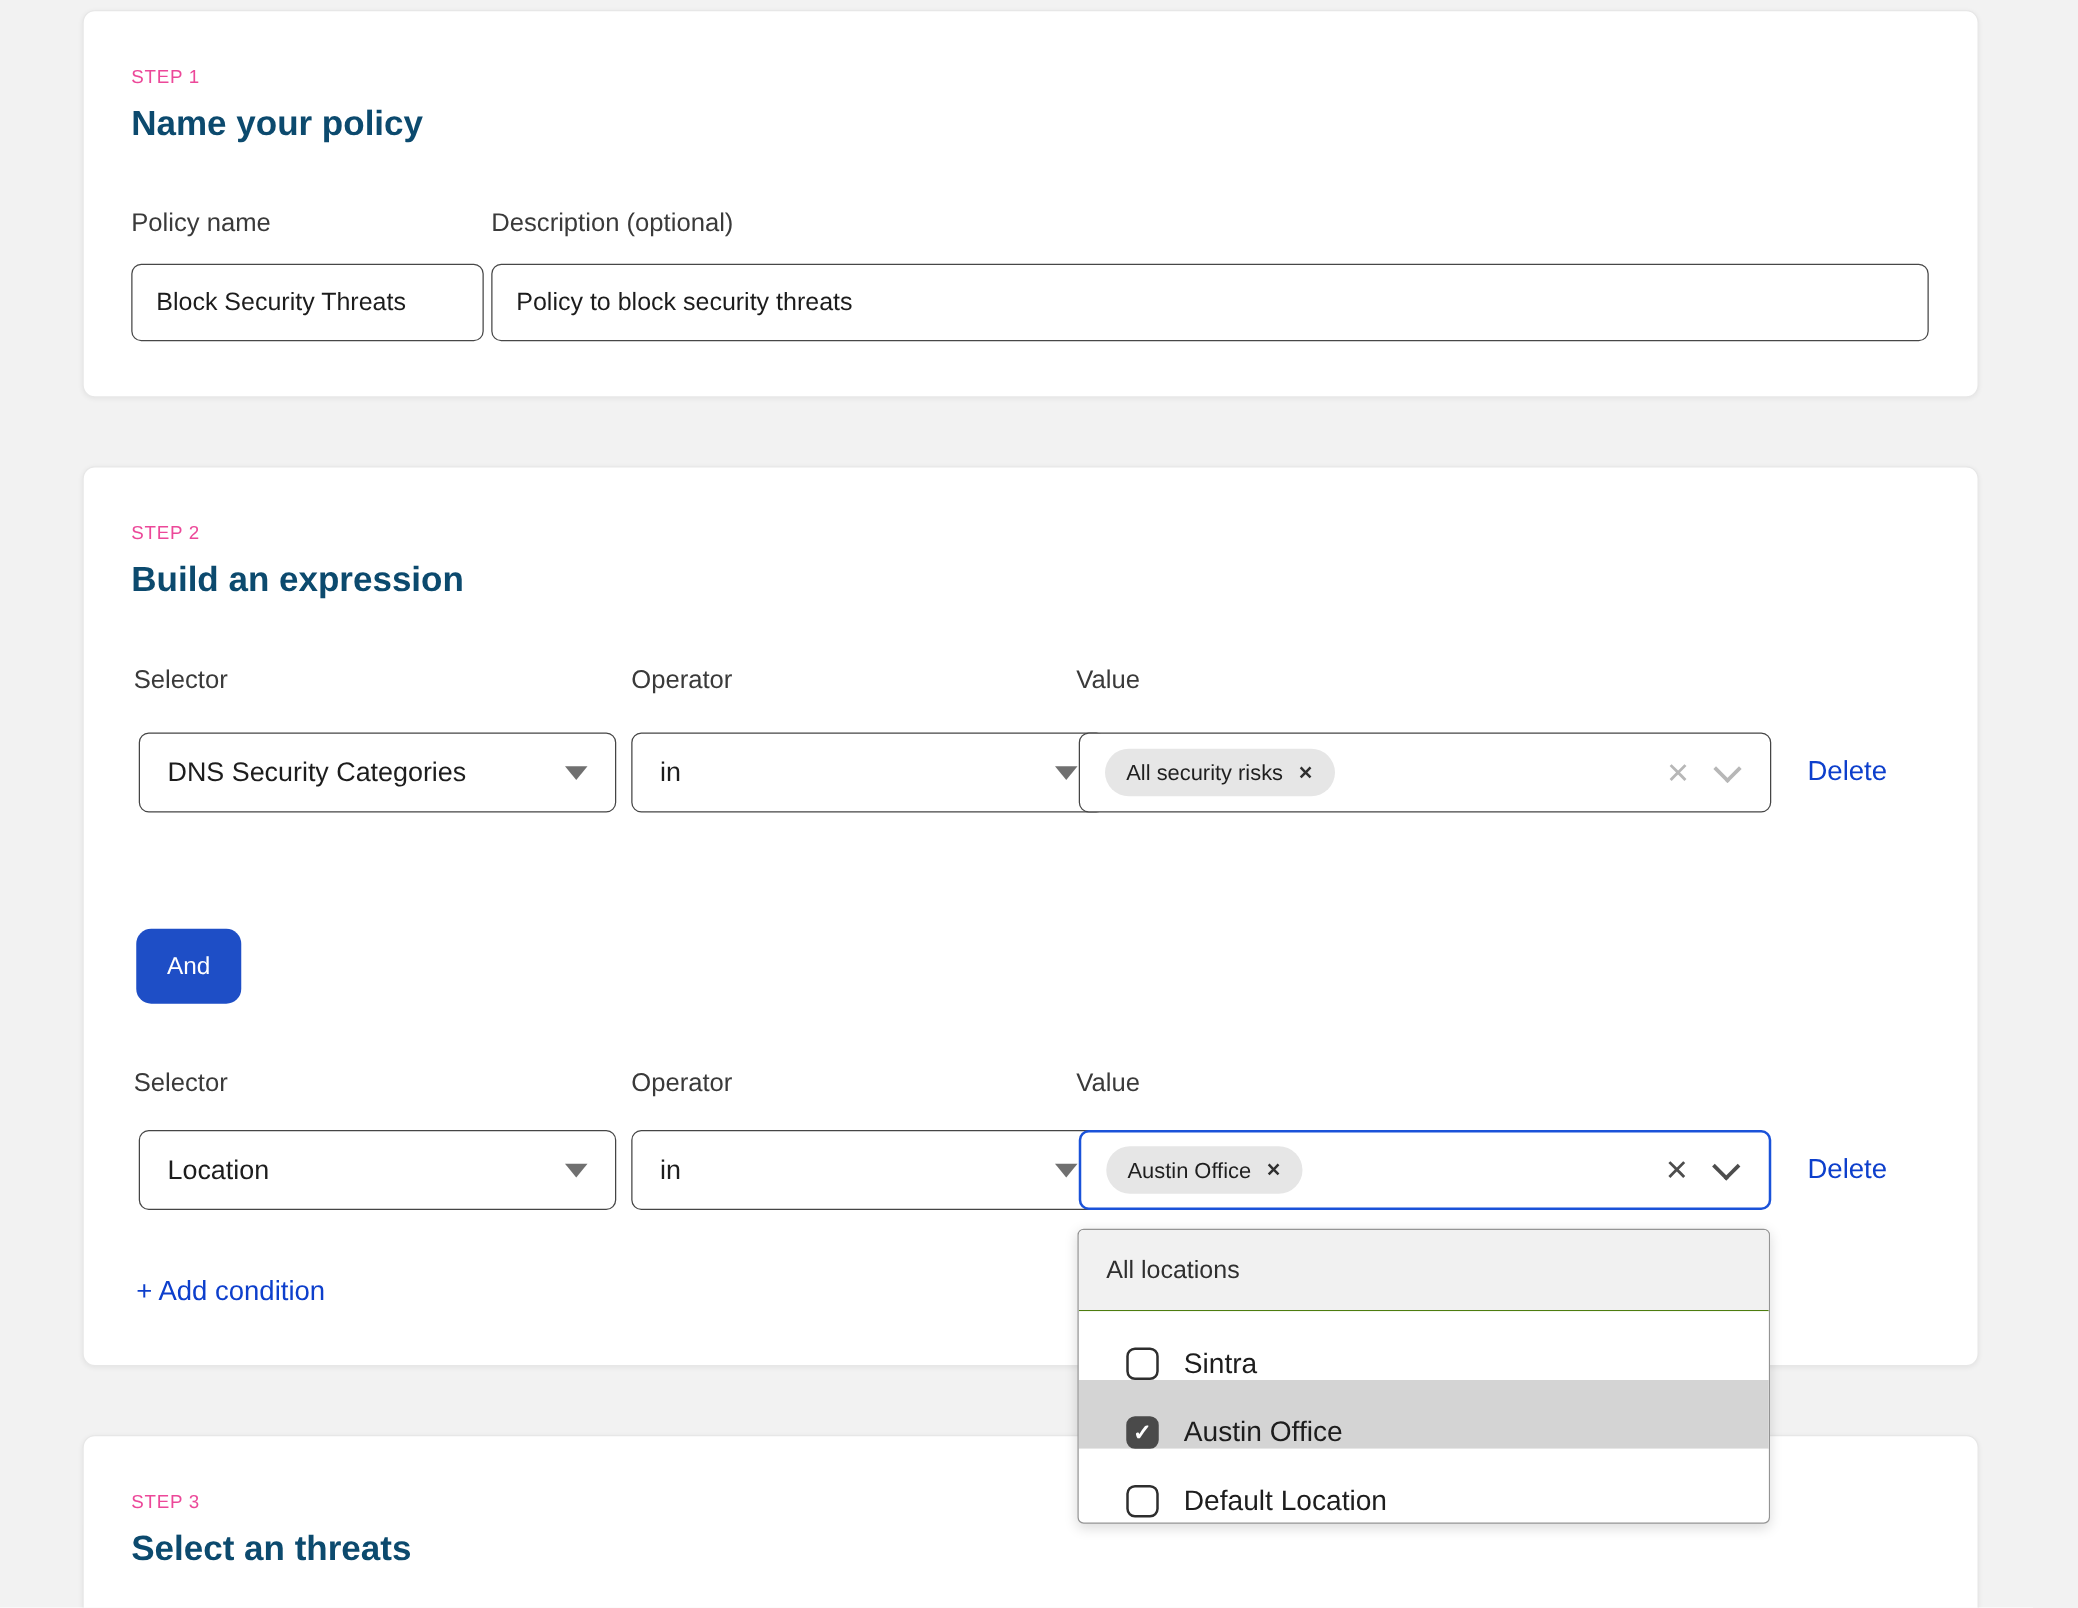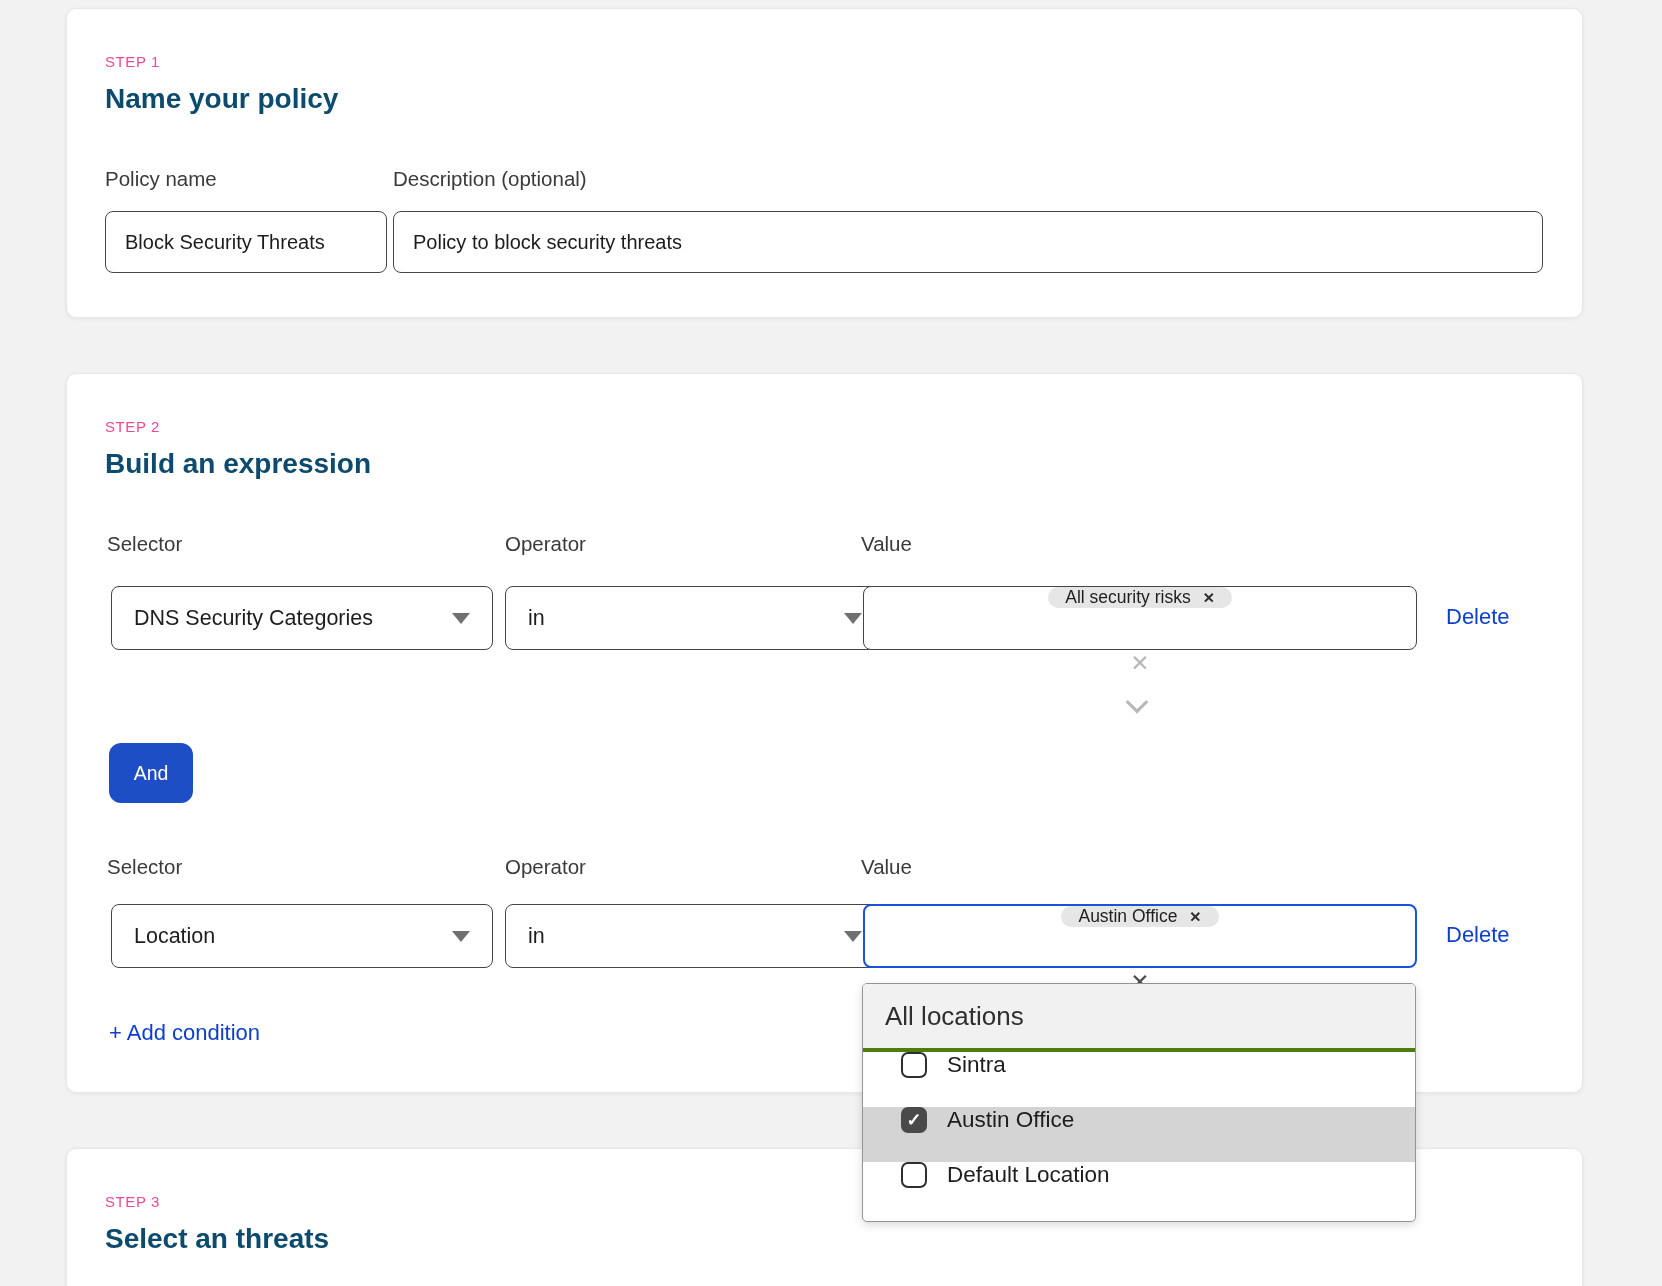--- a/index.html
+++ b/index.html
@@ -58,21 +58,21 @@
   .op-box{left:438px;width:380px;}
   .triangle-down{
     width:0;height:0;flex:0 0 auto;
     border-left:9px solid transparent;border-right:9px solid transparent;
     border-top:11px solid #707070;
   }
 
   .value-box{
     position:absolute;left:796px;width:554px;height:64px;box-sizing:border-box;
     background:#fff;border:1.5px solid #454545;border-radius:8px;cursor:pointer;
-    display:flex;align-items:center;padding:0 20px;gap:22px;flex-direction:column;
+    display:flex;align-items:center;padding:0 20px;gap:22px;
   }
   .row1 .value-box{top:212px;}
   .row2 .value-box{top:530px;}
   .value-box.focused{border:2.5px solid var(--focus-blue,#1a52d9);}
   .tag-pill{
     display:flex;align-items:center;gap:12px;height:38px;padding:0 17px;
     background:var(--tag-bg,#e6e6e6);border-radius:19px;
     font-size:17.5px;color:#1f1f1f;white-space:nowrap;
   }
   .tag-x{font-size:14.5px;font-weight:700;color:#2f2f2f;cursor:pointer;}
@@ -106,25 +106,25 @@
 
   
   .dropdown{
     position:absolute;left:862px;top:983px;width:554px;z-index:20;
     background:#fff;border:1px solid #949494;border-radius:5px;
     box-shadow:0 3px 10px rgba(0,0,0,.15);box-sizing:border-box;
     padding-bottom:4px;overflow:hidden;
   }
   .dd-header{
     height:64px;line-height:64px;padding-left:22px;
-    background:var(--header-gray,#f1f1f1);border-bottom:4px solid #4d7c0f;
-    font-size:26px;color:#2f2f2f;cursor:pointer;
+    background:var(--header-gray,#f1f1f1);border-bottom:1px solid #4d7c0f;
+    font-size:20px;color:#2f2f2f;cursor:pointer;
   }
   .dd-option{
-    height:55px;display:flex;align-items:flex-start;gap:20px;
+    height:55px;display:flex;align-items:flex-end;gap:20px;
     padding-left:38px;font-size:22.5px;color:#1d1d1d;cursor:pointer;background:#fff;
   }
   .dd-option.highlighted{background:var(--highlight-gray,#d4d4d4);}
   .checkbox{
     width:26px;height:26px;box-sizing:border-box;flex:0 0 auto;
     border:2px solid #2e2e2e;border-radius:7px;background:#fff;
     display:flex;align-items:center;justify-content:center;
   }
   .dd-option.checked .checkbox{background:#4a4a4a;border-color:#4a4a4a;}
   .checkmark{display:none;color:#fff;font-size:18px;font-weight:700;line-height:1;}

